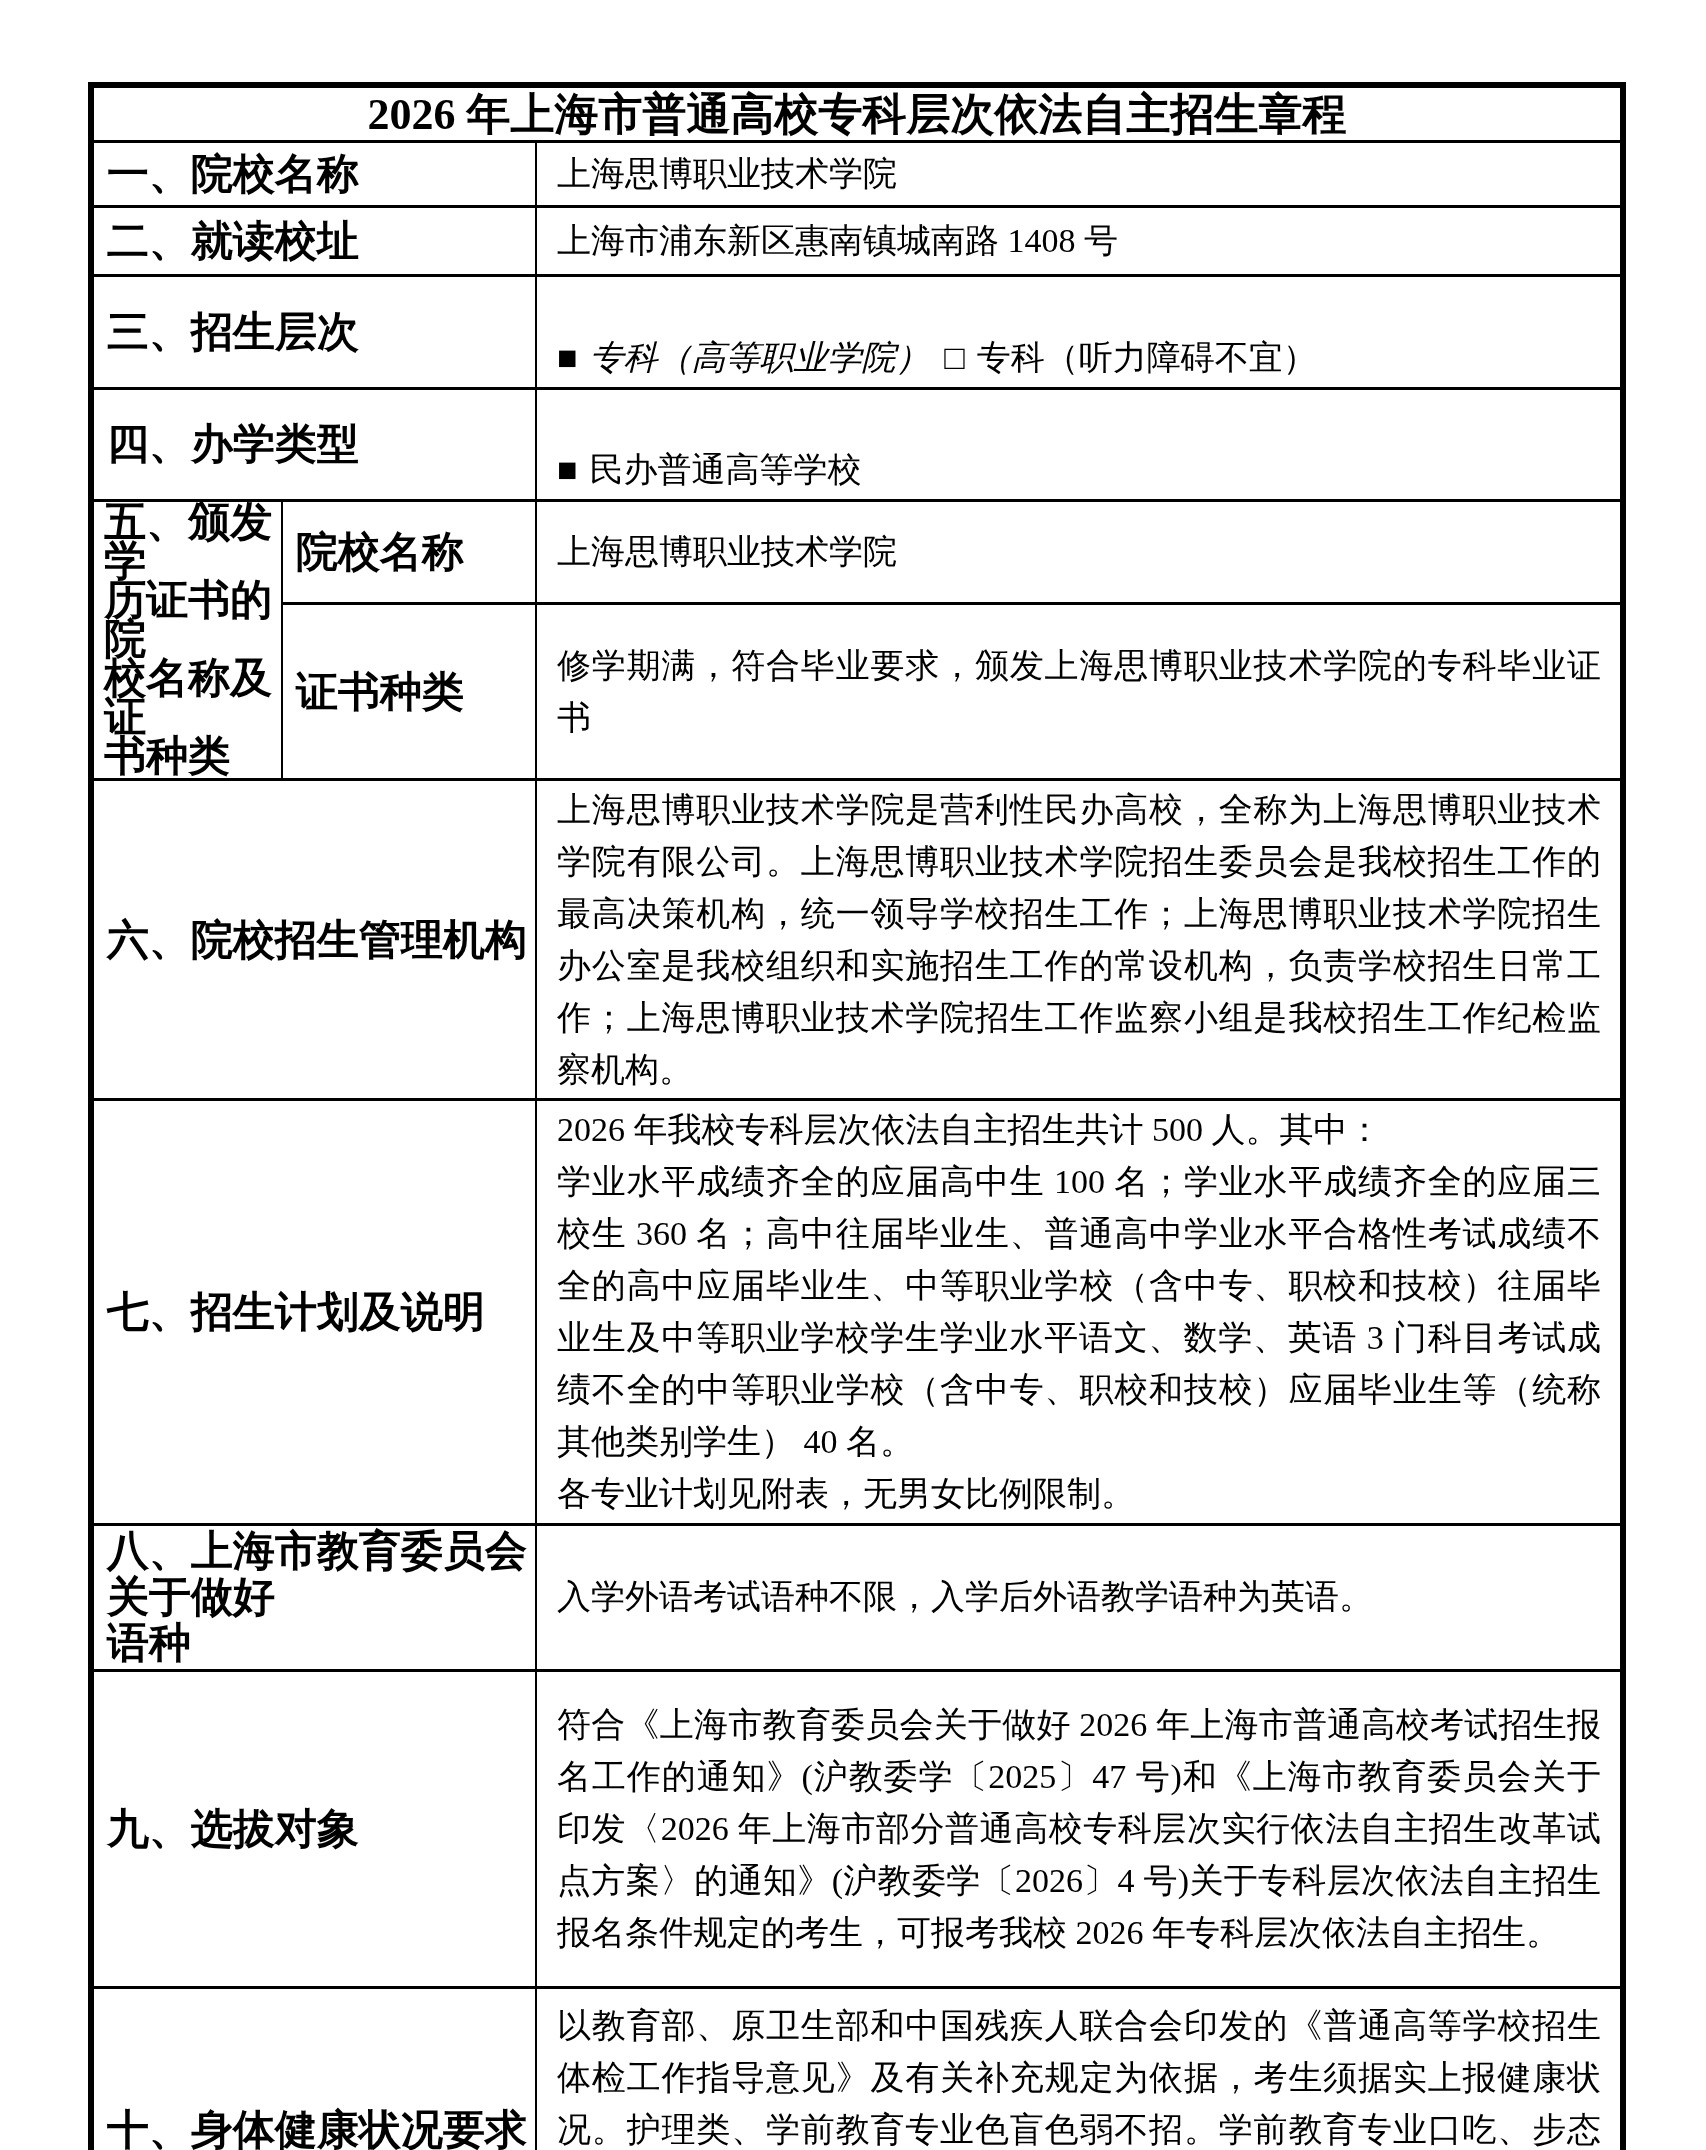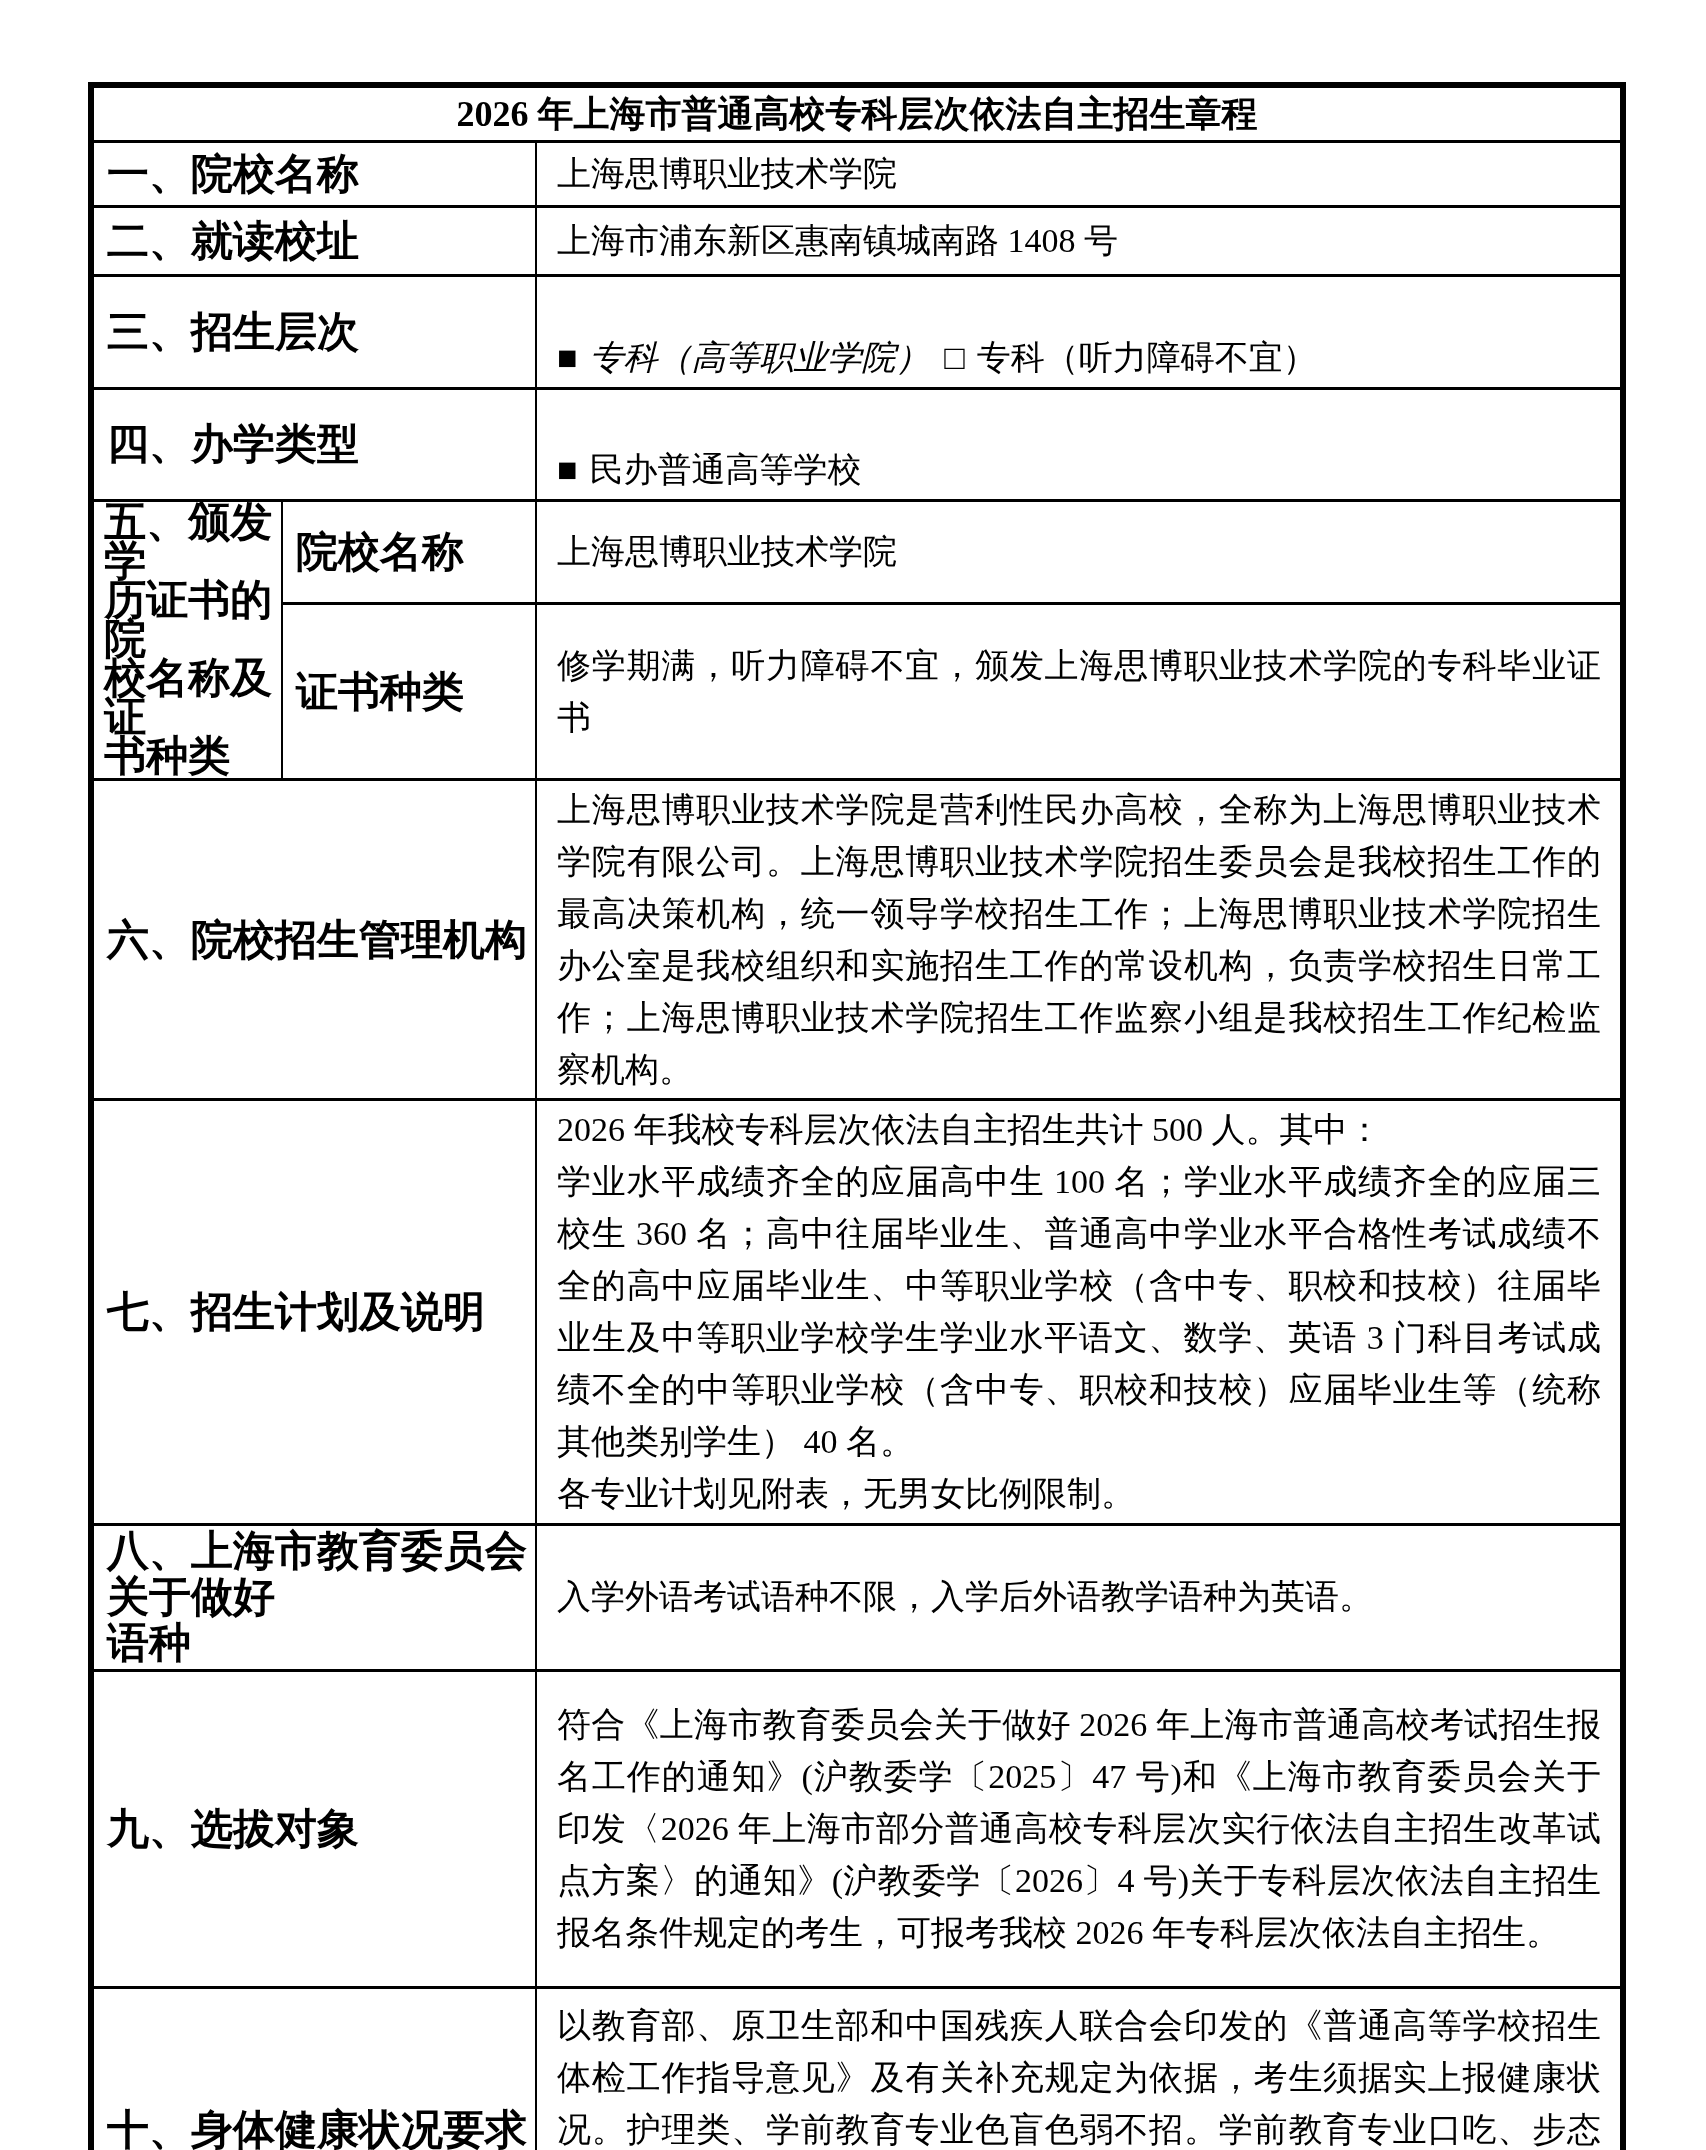--- a/index.html
+++ b/index.html
@@ -36,21 +36,21 @@
     border-bottom: 3.4px solid #000;
     border-left: 2.2px solid #000;
     border-right: 2.2px solid #000;
     vertical-align: middle;
     overflow: hidden;
   }
   td.title-cell {
     border-bottom: 4.3px solid #000;
     text-align: center;
     font-weight: bold;
-    font-size: 36px;
+    font-size: 44px;
     line-height: 43px;
     padding: 0;
   }
   td.lab {
     font-weight: bold;
     font-size: 42px;
     line-height: 46px;
     padding: 2.6px 7.7px 2.6px 13px;
     white-space: pre-line;
     text-align: left;
@@ -121,21 +121,21 @@
       <td class="lab lab5" rowspan="2">五、颁发学
 历证书的院
 校名称及证
 书种类</td>
       <td class="lab" style="height:60px">院校名称</td>
       <td class="con">上海思博职业技术学院</td>
     </tr>
 
     <tr>
       <td class="lab" style="height:108px">证书种类</td>
-      <td class="con just">修学期满，听力障碍不宜，颁发上海思博职业技术学院的专科毕业证书</td>
+      <td class="con just">修学期满，符合毕业要求，颁发上海思博职业技术学院的专科毕业证书</td>
     </tr>
 
     <tr>
       <td class="lab" colspan="2" style="height:306px">六、院校招生管理机构</td>
       <td class="con just">上海思博职业技术学院是营利性民办高校，全称为上海思博职业技术学院有限公司。上海思博职业技术学院招生委员会是我校招生工作的最高决策机构，统一领导学校招生工作；上海思博职业技术学院招生办公室是我校组织和实施招生工作的常设机构，负责学校招生日常工作；上海思博职业技术学院招生工作监察小组是我校招生工作纪检监察机构。</td>
     </tr>
 
     <tr>
       <td class="lab" colspan="2" style="height:412px">七、招生计划及说明</td>
       <td class="con just">2026 年我校专科层次依法自主招生共计 500 人。其中：

